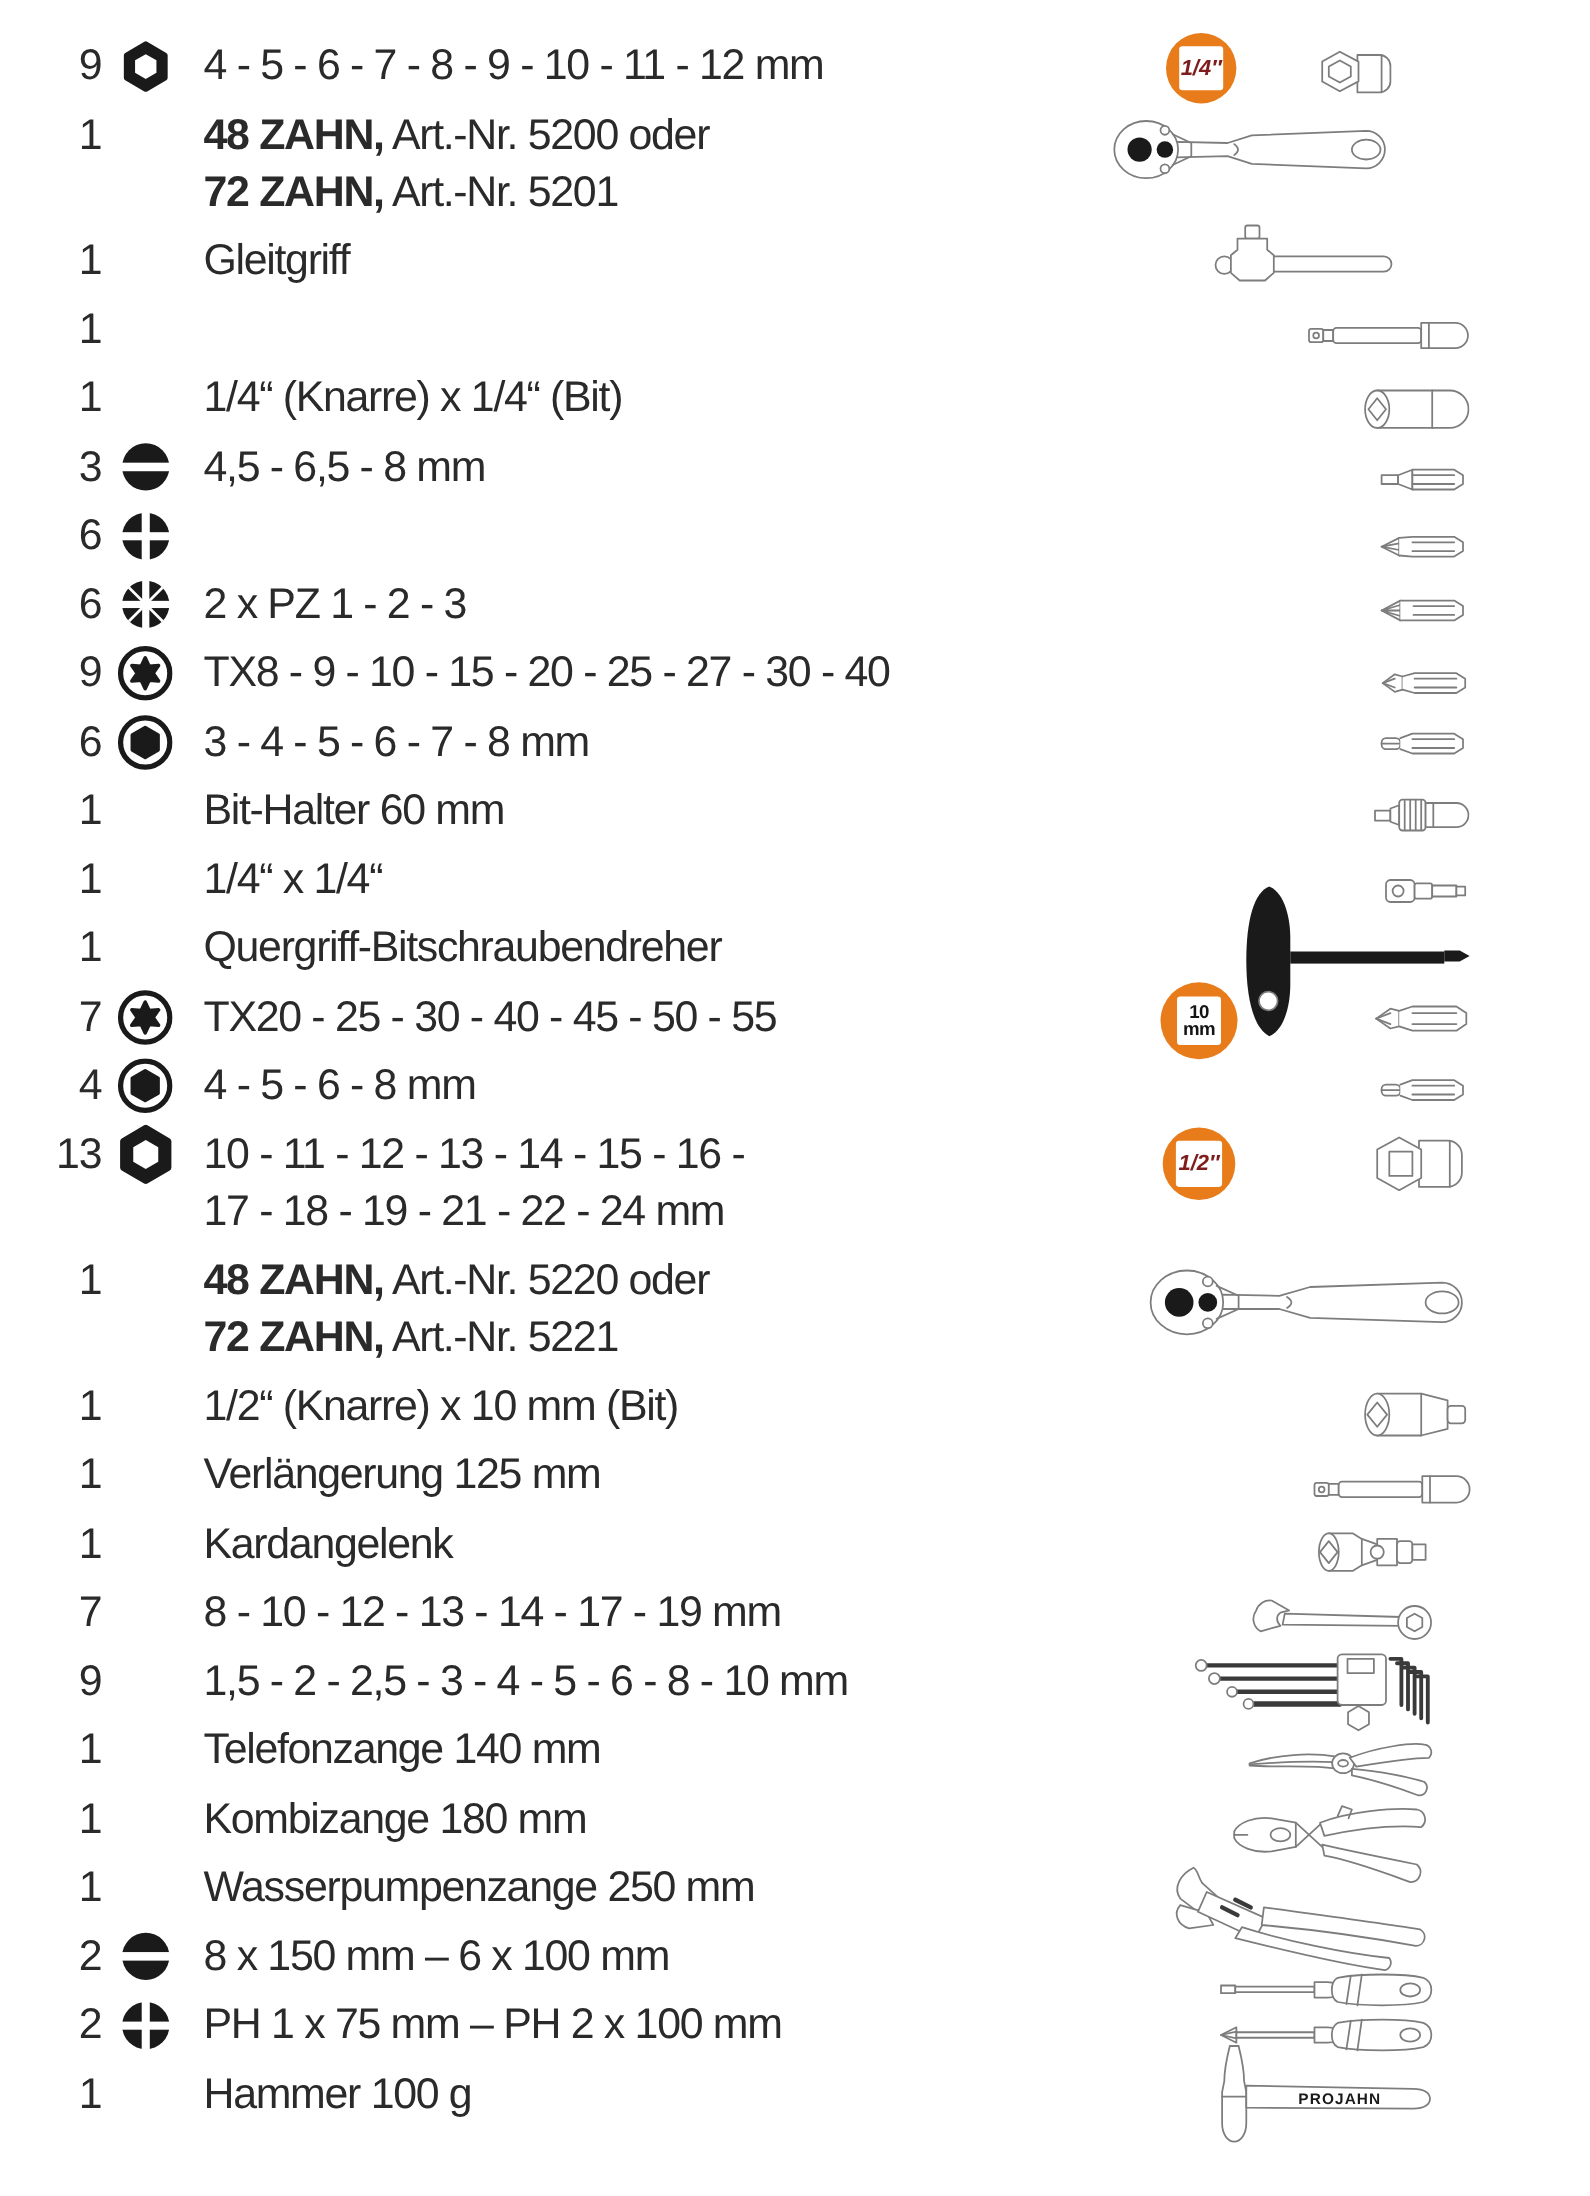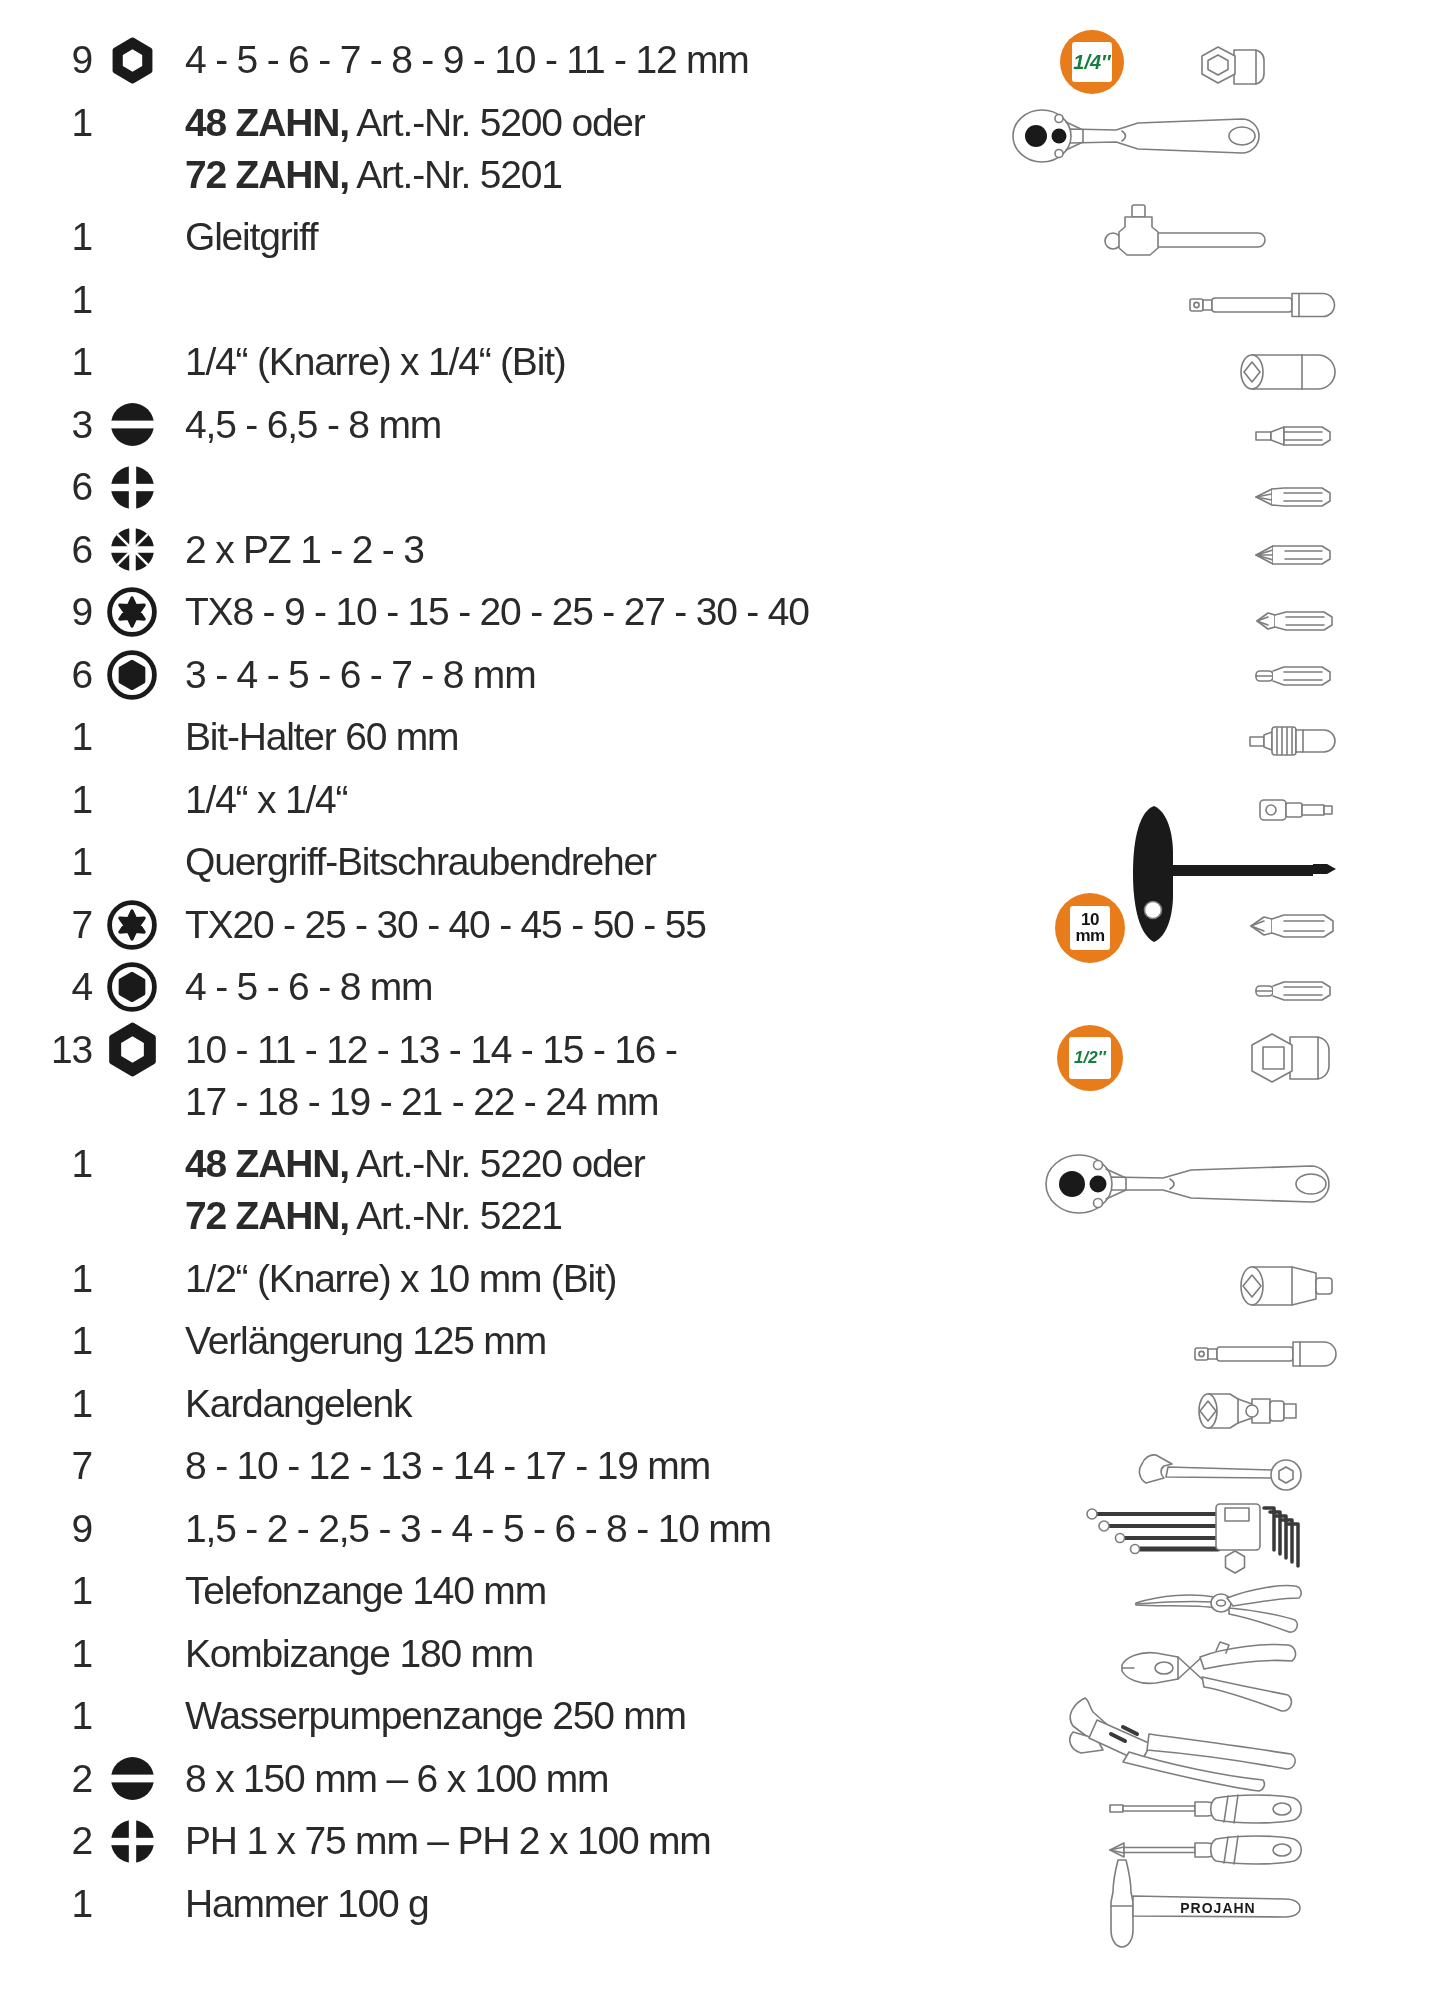--- a/index.html
+++ b/index.html
@@ -10,30 +10,30 @@
   
   .row{position:absolute;left:0;width:820px;height:52px;letter-spacing:-1.2px;font-size:39px;}
   .qty{position:absolute;left:0;top:0;width:92px;height:52px;line-height:52px;text-align:right;}
   .icon-slot{position:absolute;left:103px;top:0;width:58px;height:52px;display:flex;align-items:center;justify-content:center;}
   .desc{position:absolute;left:185px;top:0;}
   .line{height:52px;line-height:52px;white-space:nowrap;}
   .line .b{font-weight:700;}
   
   .badge{position:absolute;border-radius:50%;background:var(--orange);display:flex;align-items:center;justify-content:center;}
   .badge-sq{background:#fff;border-radius:3px;display:flex;flex-direction:column;align-items:center;justify-content:center;}
-  .badge-txt{font-weight:700;font-style:italic;color:#15803d;}
+  .badge-txt{font-weight:700;font-style:italic;color:#7f1d1d;}
   .badge-txt2{font-weight:700;color:#151515;line-height:0.95;font-size:17px;letter-spacing:-0.5px;}
   #badge-quarter{left:1060px;top:30px;width:64px;height:64px;}
   #badge-quarter .badge-sq{width:40px;height:40px;}
   #badge-quarter .badge-txt{font-size:20px;}
   #badge-ten{left:1055px;top:893px;width:70px;height:70px;}
   #badge-ten .badge-sq{width:40px;height:44px;}
   #badge-half{left:1057px;top:1025px;width:66px;height:66px;}
   #badge-half .badge-sq{width:42px;height:42px;}
-  #badge-half .badge-txt{font-size:17px;}
+  #badge-half .badge-txt{font-size:20px;}
   
   .tool{position:absolute;}
   .tool path,.tool rect,.tool ellipse,.tool circle,.tool polygon,.tool line{
      fill:#fff;stroke:var(--la);stroke-width:1.6;stroke-linejoin:round;stroke-linecap:round;}
   .tool .nf{fill:none;}
   .tool .blk{fill:#1a1a1a;stroke:none;}
   .tool .dk{fill:none;stroke:#3a3a3a;}
   svg text{font-family:"Liberation Sans",sans-serif;}
   
   .li-ic .k{fill:#1a1a1a;}

